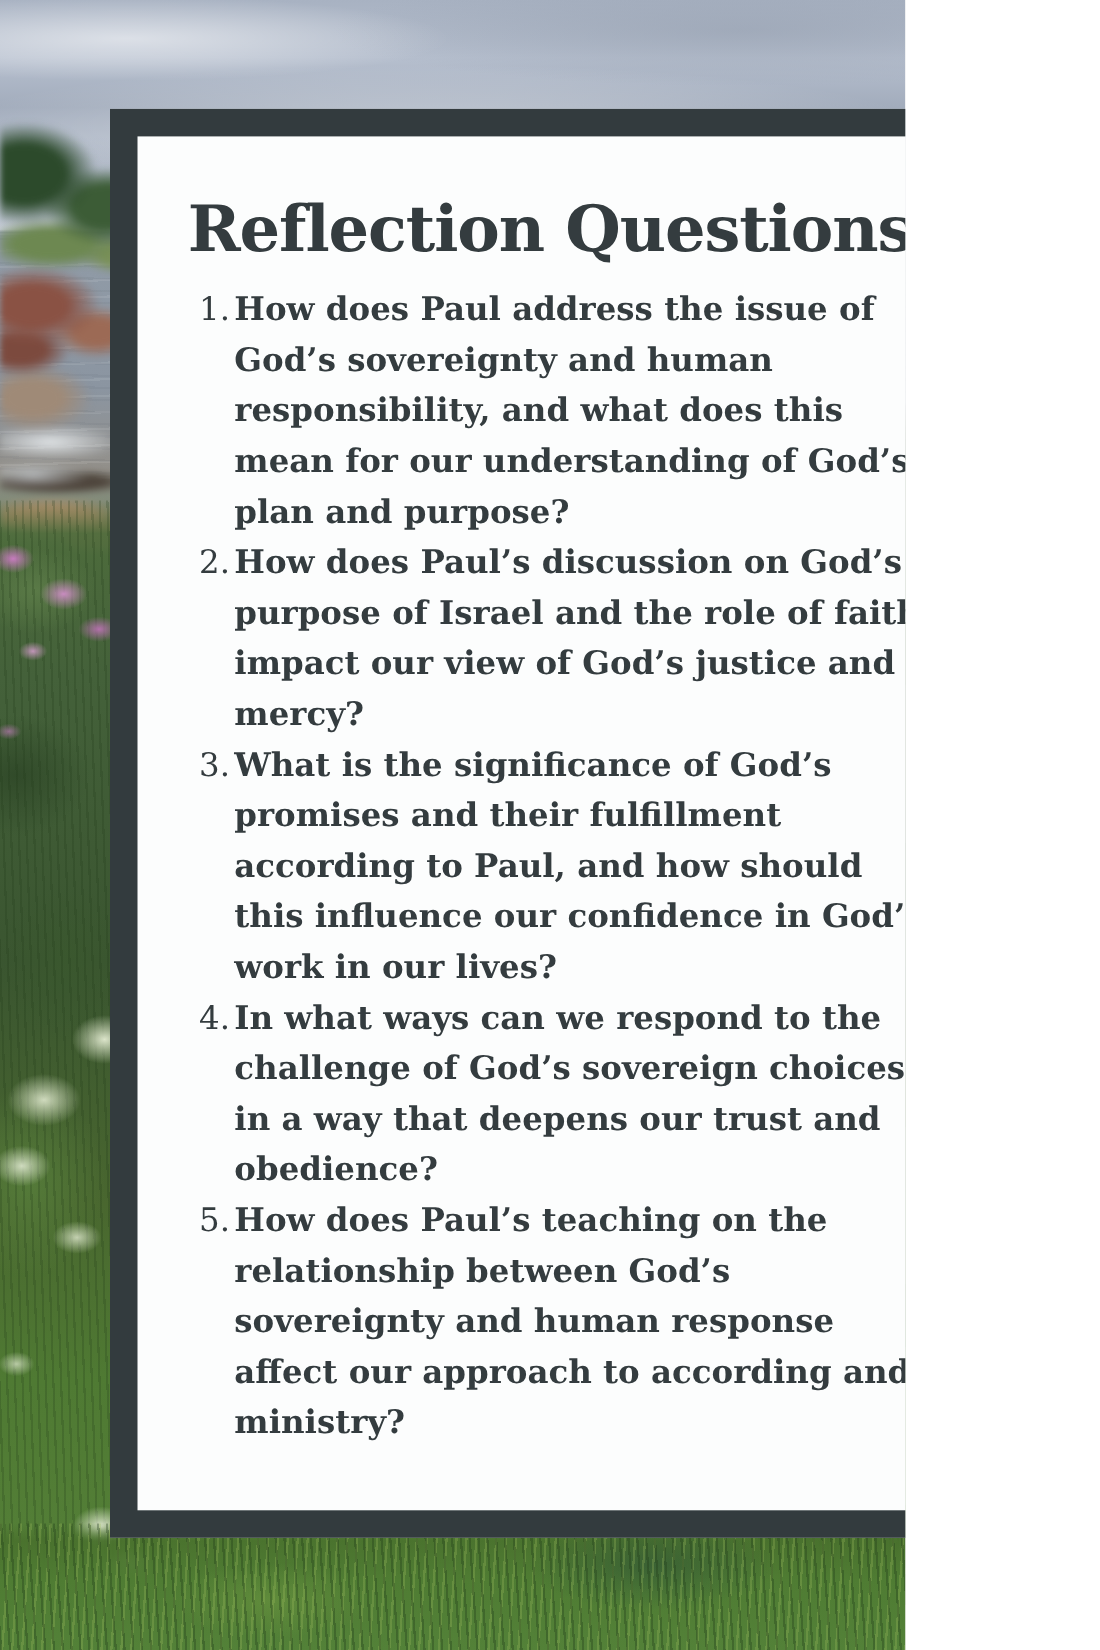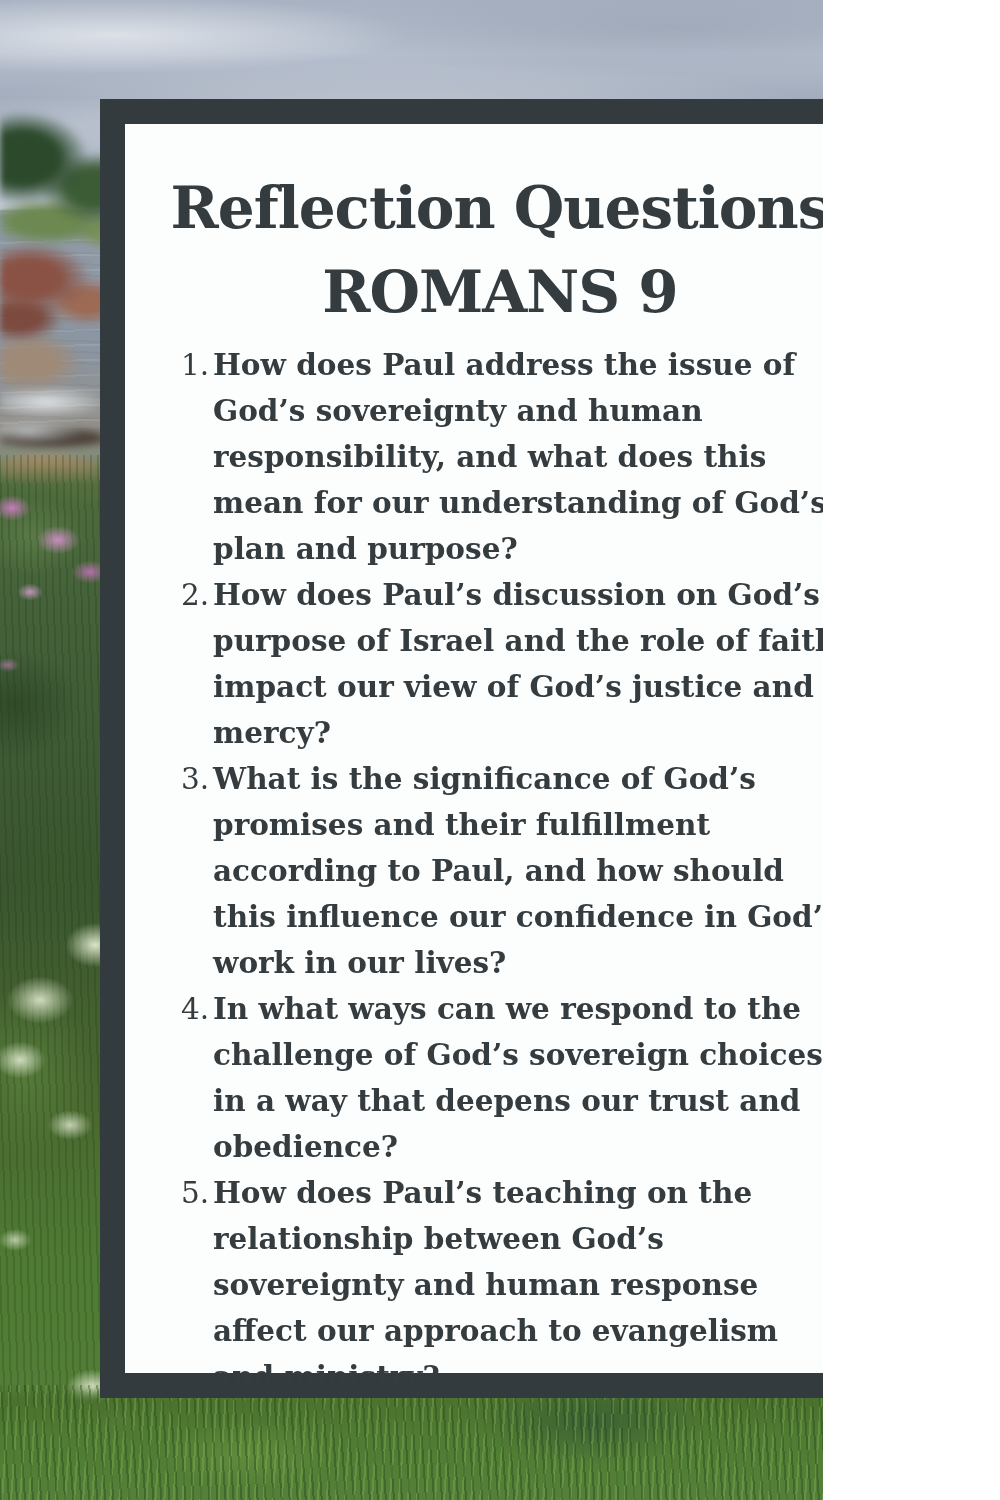--- a/index.html
+++ b/index.html
@@ -109,39 +109,38 @@
     <div class="shore-left"></div>
     <div class="veg-left"></div>
     <div class="veg-right"></div>
     <div class="flowers"></div>
     <div class="grass"></div>
   </div>
 
   <div class="card">
     <h1 class="card-title">
       <span>Reflection Questions</span>
-      <span>ROMANS 9</span>
     </h1>
     <ol class="questions">
       <li>
         <span class="num">1.</span>
         <span class="qtext">How does Paul address the issue of God’s sovereignty and human responsibility, and what does this mean for our understanding of God’s plan and purpose?</span>
       </li>
       <li>
         <span class="num">2.</span>
         <span class="qtext">How does Paul’s discussion on God’s purpose of Israel and the role of faith impact our view of God’s justice and mercy?</span>
       </li>
       <li>
         <span class="num">3.</span>
         <span class="qtext">What is the significance of God’s promises and their fulfillment according to Paul, and how should this influence our confidence in God’s work in our lives?</span>
       </li>
       <li>
         <span class="num">4.</span>
         <span class="qtext">In what ways can we respond to the challenge of God’s sovereign choices in a way that deepens our trust and obedience?</span>
       </li>
       <li>
         <span class="num">5.</span>
-        <span class="qtext">How does Paul’s teaching on the relationship between God’s sovereignty and human response affect our approach to evangelism and ministry?</span>
+        <span class="qtext">How does Paul’s teaching on the relationship between God’s sovereignty and human response affect our approach to according and ministry?</span>
       </li>
     </ol>
   </div>
 
 </div>
 
 </body></html>

